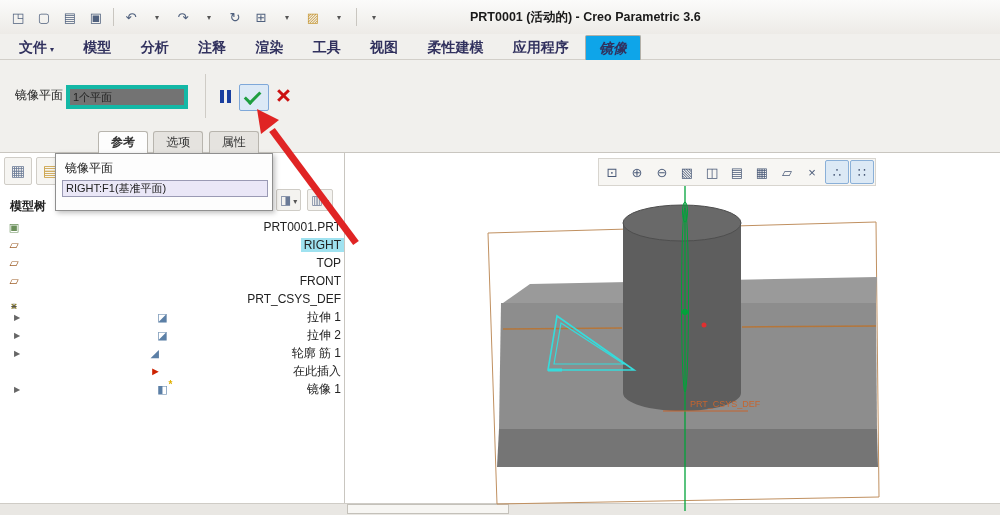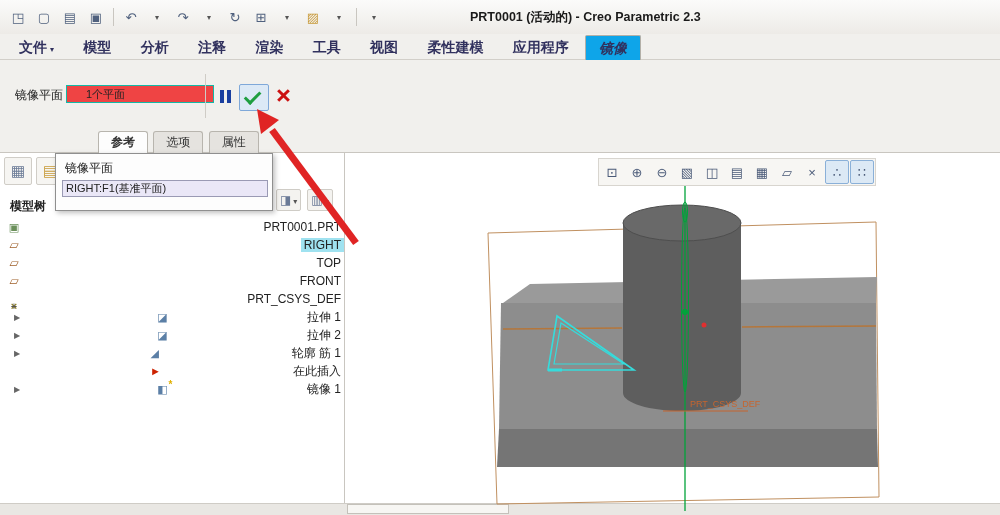--- a/index.html
+++ b/index.html
@@ -23,21 +23,21 @@
     border-bottom:1px solid #d2cfc9;padding-left:6px;box-sizing:border-box;white-space:nowrap;}
   .rtab{display:inline-block;height:25px;line-height:25px;padding:0 13px;margin-top:1px;
     color:#31315e;font-weight:bold;font-size:14px;vertical-align:top;}
   .rtab .dn::before{color:#31315e;margin-left:3px;}
   .rtab.active{background:#0ea5e9;border:1px solid #b3b0a8;border-bottom:1px solid #f3f2ef;
     font-style:italic;border-radius:2px 2px 0 0;}
   
   .dashboard{position:absolute;top:60px;left:0;right:0;height:70px;background:#f1f0ed;}
   .dash-label{position:absolute;left:15px;top:27px;color:#222;}
   .dash-input{position:absolute;left:66px;top:25px;width:108px;height:14px;
-    background:#ef4444;border:1px solid #14b8a6;font-size:11px;padding:1px 19px;
+    background:#737373;border:4px solid #14b8a6;font-size:11px;padding:1px 3px;
     font-family:"Liberation Sans","DejaVu Sans",sans-serif;color:#222;}
   .dash-sep{position:absolute;left:205px;top:14px;width:1px;height:44px;background:#cfccc6;}
   .pause-btn{position:absolute;left:215px;top:27px;width:20px;height:18px;
     display:flex;align-items:center;justify-content:center;}
   .pause-glyph{width:4px;height:13px;background:#1a3fa0;box-shadow:7px 0 0 #1a3fa0;margin-right:7px;}
   .check-btn{position:absolute;left:239px;top:24px;width:28px;height:25px;
     background:#dce9f6;border:1px solid #7fa8d9;border-radius:2px;
     display:flex;align-items:center;justify-content:center;}
   .check-glyph{width:13px;height:6px;border-left:3px solid #1f9e40;border-bottom:3px solid #1f9e40;
     transform:rotate(-45deg) translateY(-2px);}
@@ -162,21 +162,21 @@
     <span class="qbtn">↷</span>
     <span class="qbtn dn"></span>
     <span class="qbtn">↻</span>
     <span class="qbtn">⊞</span>
     <span class="qbtn dn"></span>
     <span class="qbtn q-amber">▨</span>
     <span class="qbtn dn"></span>
     <span class="qsep"></span>
     <span class="qbtn dn"></span>
   </div>
-  <div class="title-text">PRT0001 (活动的) - Creo Parametric 2.3</div>
+  <div class="title-text">PRT0001 (活动的) - Creo Parametric 3.6</div>
 </div>
 
 <div class="ribbontabs">
   <span class="rtab"><span>文件</span><span class="dn"></span></span>
   <span class="rtab">模型</span>
   <span class="rtab">分析</span>
   <span class="rtab">注释</span>
   <span class="rtab">渲染</span>
   <span class="rtab">工具</span>
   <span class="rtab">视图</span>

